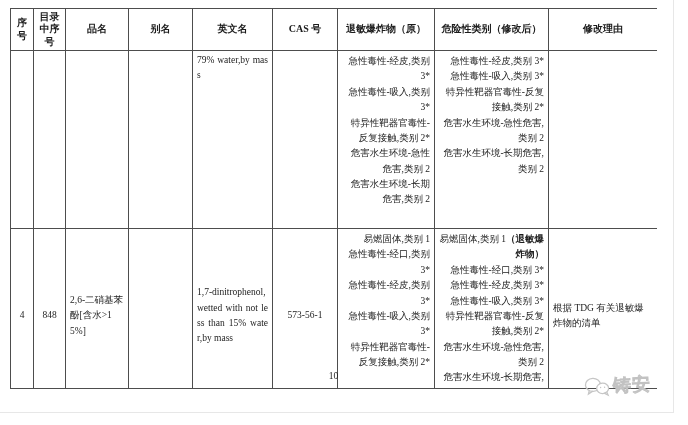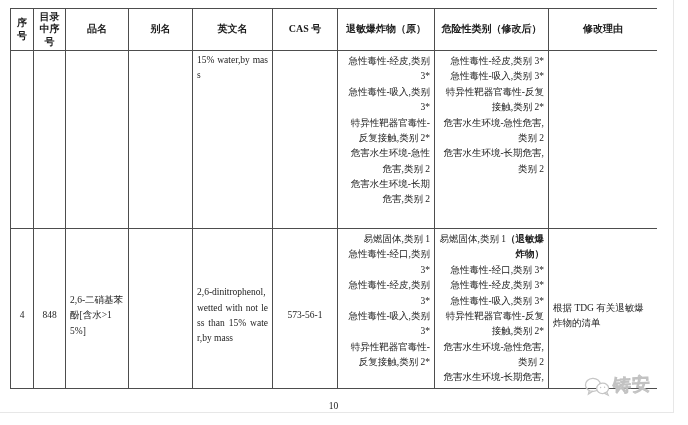--- a/index.html
+++ b/index.html
@@ -41,21 +41,21 @@
   col.c-orig{width:97px;}col.c-mod{width:114px;}  col.c-reason{width:109px;}
   
   td.c-xh,td.c-mlzxh,td.c-cas{text-align:center;}
   td.c-pm,td.c-reason{text-align:left;}
   td.c-ywm{text-align:justify;}
   td.c-orig,td.c-mod{text-align:right;vertical-align:top;padding-top:3px;}
   td .line{margin:0;}
   td b{font-weight:bold;}
 
   .page-number{
-    position:absolute;left:10px;top:401px;width:647px;
+    position:absolute;left:10px;top:371px;width:647px;
     text-align:center;font-size:9.5px;color:#222;
   }
   .watermark{
     position:absolute;left:584px;top:369px;width:88px;height:32px;
     display:flex;align-items:center;gap:3px;
     color:#c8c8c8;font-size:18px;font-weight:bold;
     transform:rotate(-3deg);
     pointer-events:none;
   }
   .watermark svg{display:block;}
@@ -89,21 +89,21 @@
           <th>危险性类别（修改后）</th>
           <th>修改理由</th>
         </tr>
       </thead>
     <tbody>
         <tr class="r0">
           <td class="c-xh top"></td>
           <td class="c-mlzxh top"></td>
           <td class="c-pm top"></td>
           <td class="c-bm top"></td>
-          <td class="c-ywm top">15% water,by mass</td>
+          <td class="c-ywm top">79% water,by mass</td>
           <td class="c-cas top"></td>
           <td class="c-orig top">
             <div class="line">急性毒性-经皮,类别 3*</div>
             <div class="line">急性毒性-吸入,类别 3*</div>
             <div class="line">特异性靶器官毒性-反复接触,类别 2*</div>
             <div class="line">危害水生环境-急性危害,类别 2</div>
             <div class="line">危害水生环境-长期危害,类别 2</div>
           </td>
           <td class="c-mod top">
             <div class="line">急性毒性-经皮,类别 3*</div>
@@ -112,21 +112,21 @@
             <div class="line">危害水生环境-急性危害,类别 2</div>
             <div class="line">危害水生环境-长期危害,类别 2</div>
           </td>
           <td class="c-reason top"></td>
         </tr>
         <tr class="r1">
           <td class="c-xh">4</td>
           <td class="c-mlzxh">848</td>
           <td class="c-pm">2,6-二硝基苯酚[含水&gt;15%]</td>
           <td class="c-bm"></td>
-          <td class="c-ywm">2,6-dinitrophenol,wetted with not less than 15% water,by mass</td>
+          <td class="c-ywm">1,7-dinitrophenol,wetted with not less than 15% water,by mass</td>
           <td class="c-cas">573-56-1</td>
           <td class="c-orig">
             <div class="line">易燃固体,类别 1</div>
             <div class="line">急性毒性-经口,类别 3*</div>
             <div class="line">急性毒性-经皮,类别 3*</div>
             <div class="line">急性毒性-吸入,类别 3*</div>
             <div class="line">特异性靶器官毒性-反复接触,类别 2*</div>
           </td>
           <td class="c-mod">
             <div class="line">易燃固体,类别 1<b>（退敏爆炸物）</b></div>

